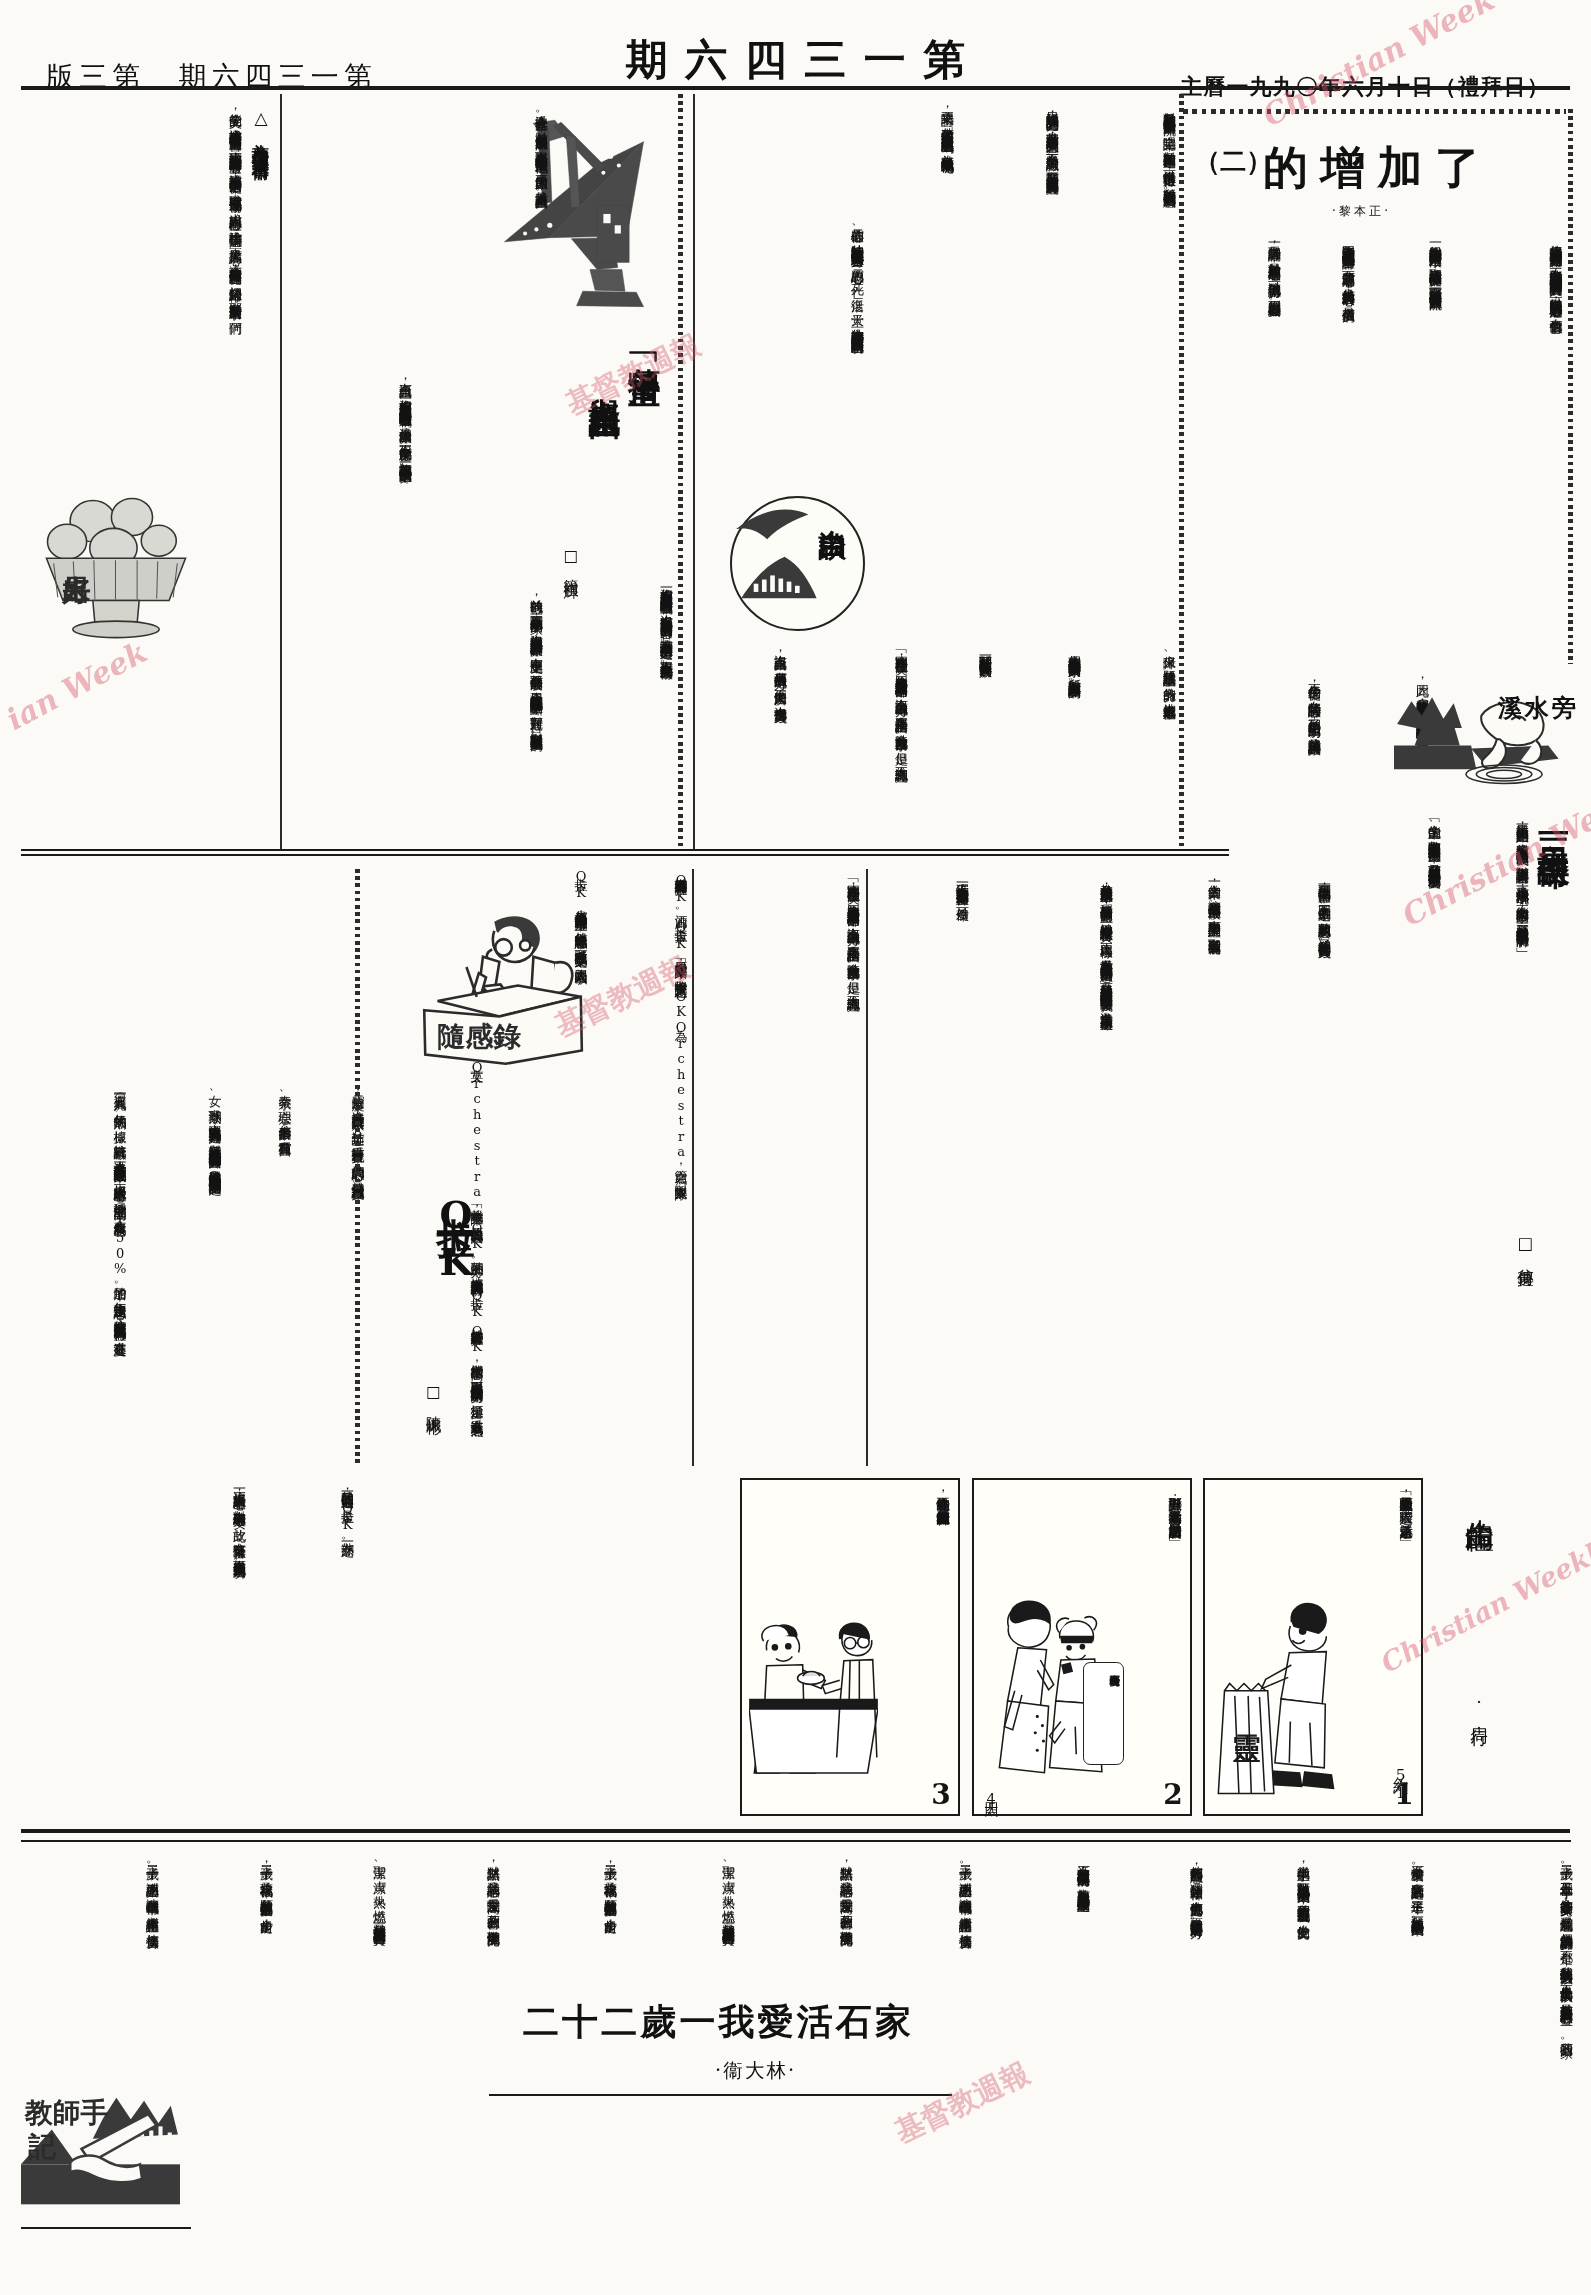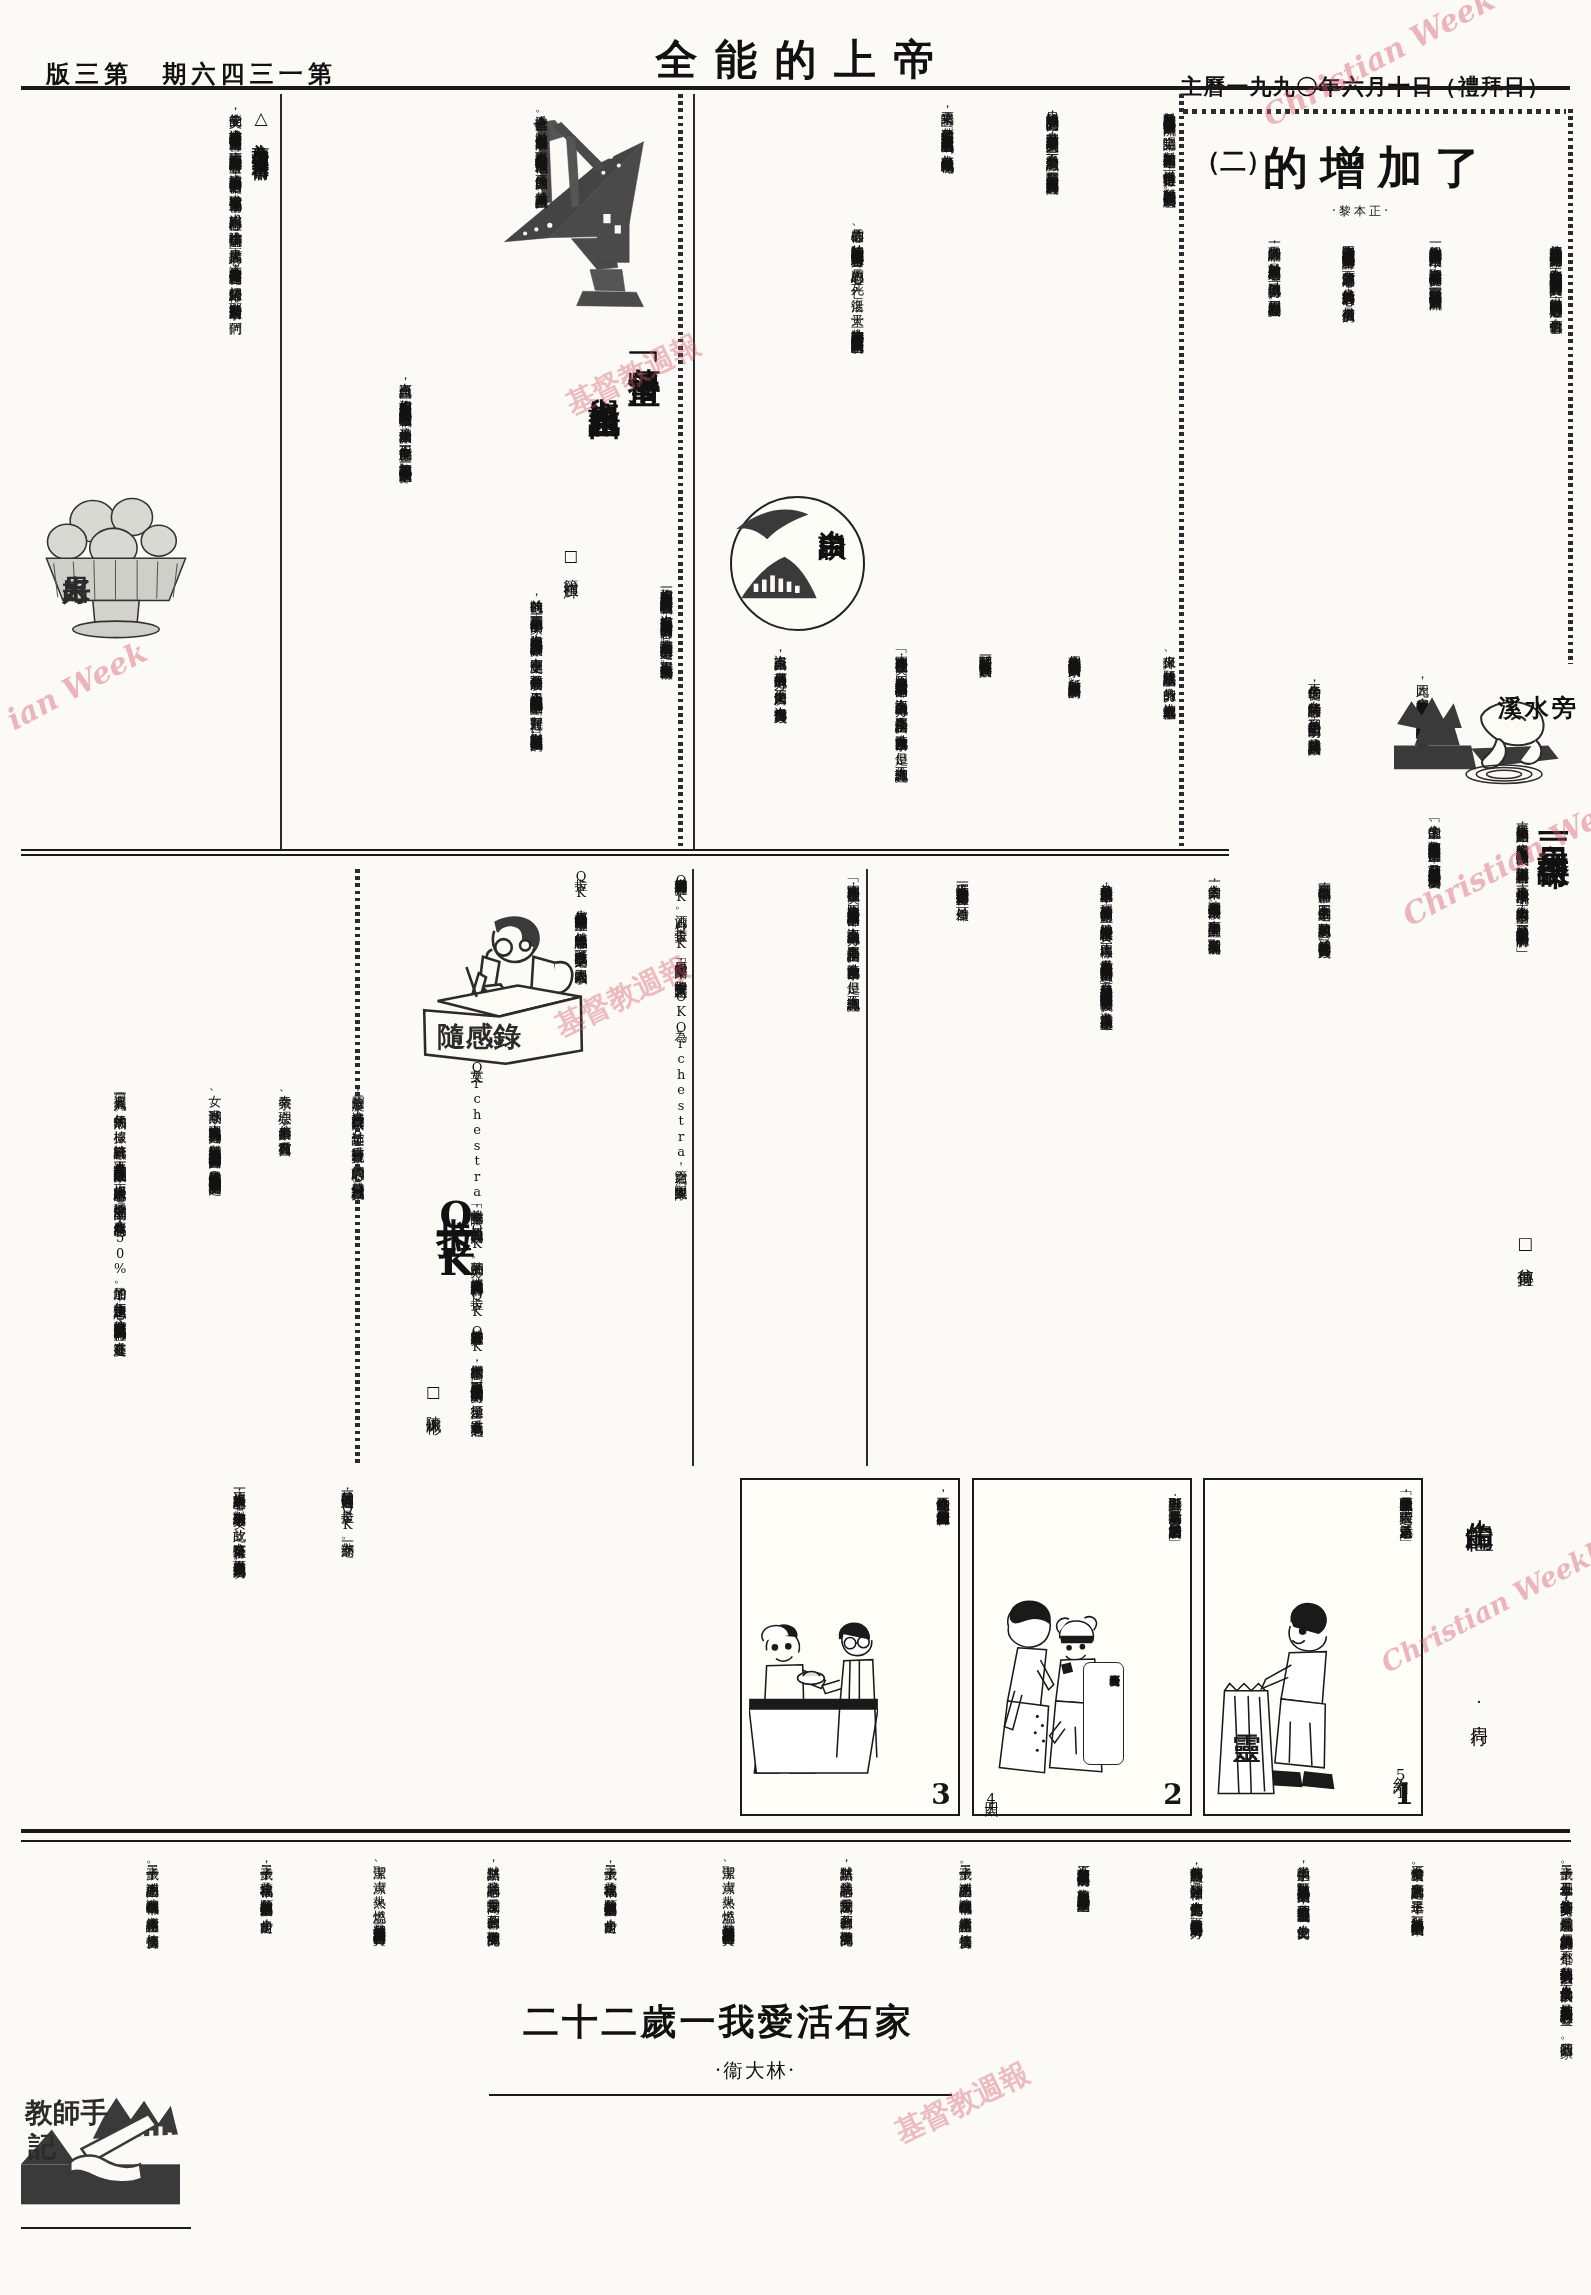--- a/index.html
+++ b/index.html
@@ -14,21 +14,21 @@
   .page{
     position:absolute;inset:0;
     background:#fbfaf6;
   }
   
   .masthead{
     position:absolute;left:0;top:0;width:100%;height:88px;
   }
   .mh-left{
     position:absolute;left:46px;top:58px;
-    font-size:24px;font-weight:700;letter-spacing:5.1px;
+    font-size:28px;font-weight:400;letter-spacing:5.1px;
     font-family:"DejaVu Serif","Liberation Serif",serif;
     white-space:nowrap;
   }
   .mh-title{
     position:absolute;left:50%;top:32px;transform:translateX(-50%);
     font-size:42px;font-weight:700;letter-spacing:17.5px;
     font-family:"DejaVu Serif","Liberation Serif",serif;
     white-space:nowrap;text-indent:17.5px;
   }
   .mh-right{
@@ -135,21 +135,21 @@
     font-weight:700;pointer-events:none;white-space:nowrap;
   }
 </style>
 </head>
 <body>
 
 <div class="page">
 
   <div class="masthead">
     <div class="mh-left">版三第　期六四三一第</div>
-    <div class="mh-title">全能的上帝</div>
+    <div class="mh-title">期六四三一第</div>
     <div class="mh-right">主曆一九九〇年六月十日（禮拜日）</div>
   </div>
   <div class="rule-thick" style="top:86px;"></div>
 
   <div class="vrule" style="left:280px;top:94px;height:756px;"></div>
   <div class="vrule-wavy" style="left:678px;top:94px;height:756px;"></div>
   <div class="vrule" style="left:693px;top:94px;height:756px;"></div>
   <div class="vrule-wavy" style="left:1179px;top:94px;height:756px;"></div>
 
   <div class="block" style="left:31px;top:103px;width:242px;height:329px;">

